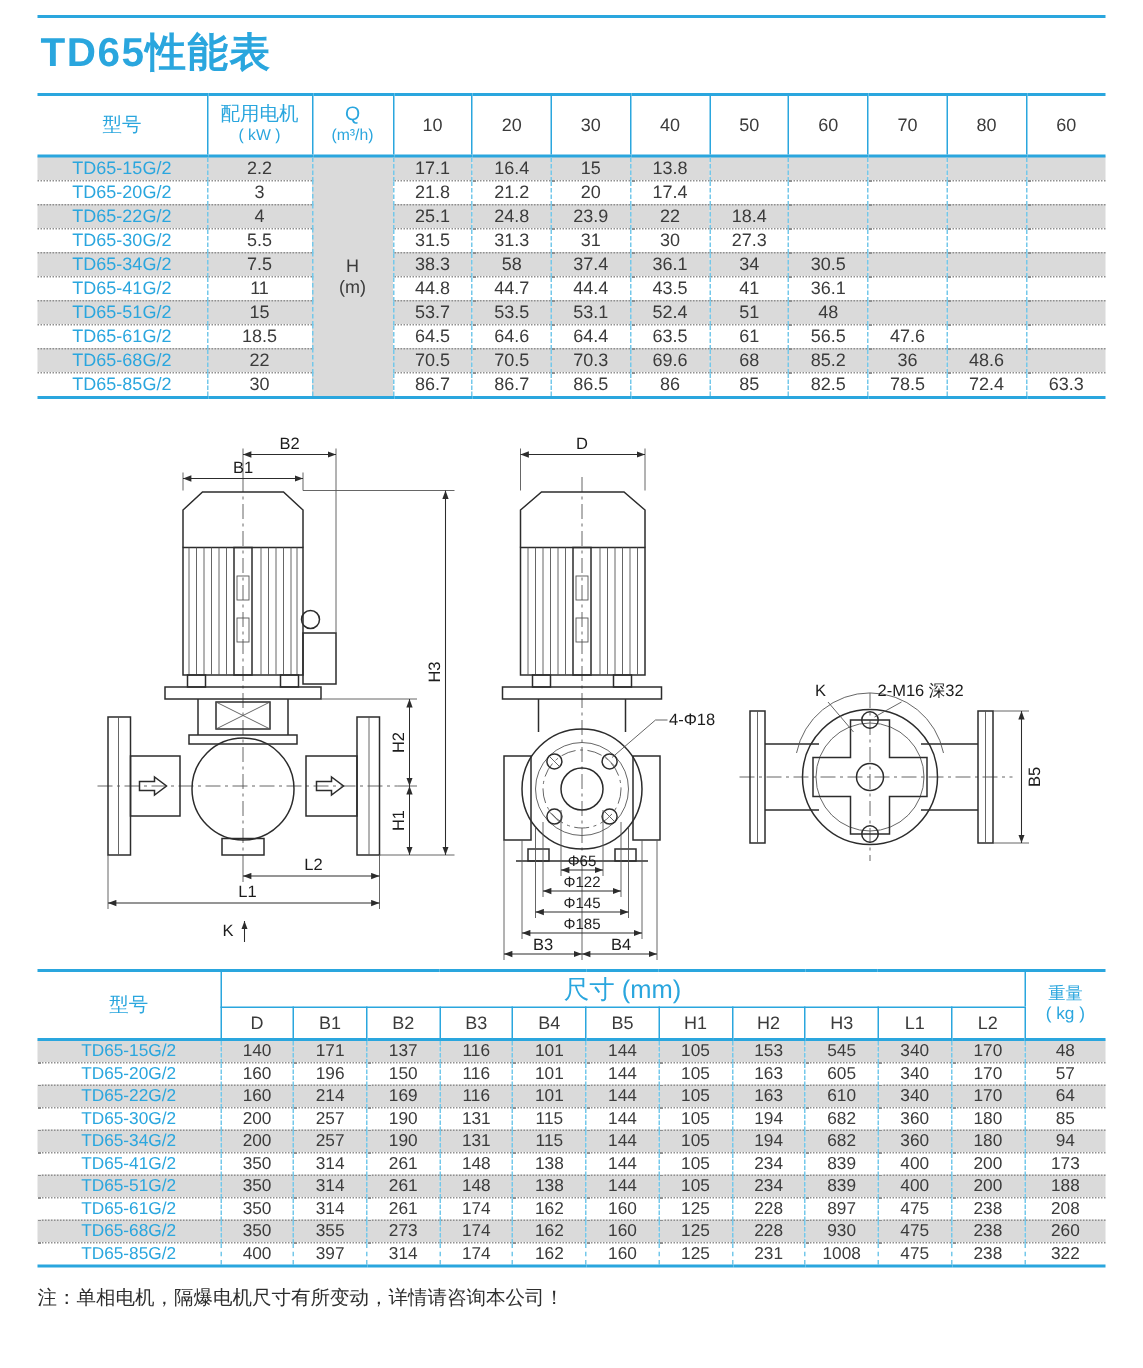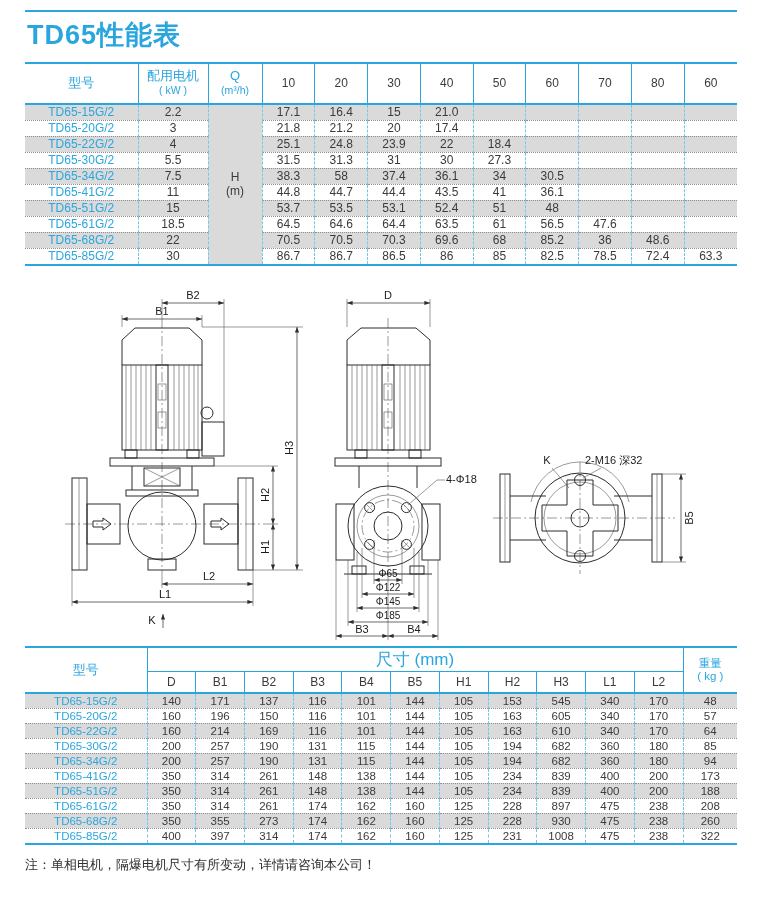--- a/index.html
+++ b/index.html
@@ -121,21 +121,21 @@
       </tr>
     </thead>
     <tbody>
         <tr class="stripe">
           <td class="model">TD65-15G/2</td>
           <td class="kw">2.2</td>
           <td class="hcell" rowspan="10">H<br>(m)</td>
           <td>17.1</td>
           <td>16.4</td>
           <td>15</td>
-          <td>21.0</td>
+          <td>13.8</td>
           <td></td>
           <td></td>
           <td></td>
           <td></td>
           <td></td>
         </tr>
         <tr>
           <td class="model">TD65-20G/2</td>
           <td class="kw">3</td>
           <td>21.8</td>

